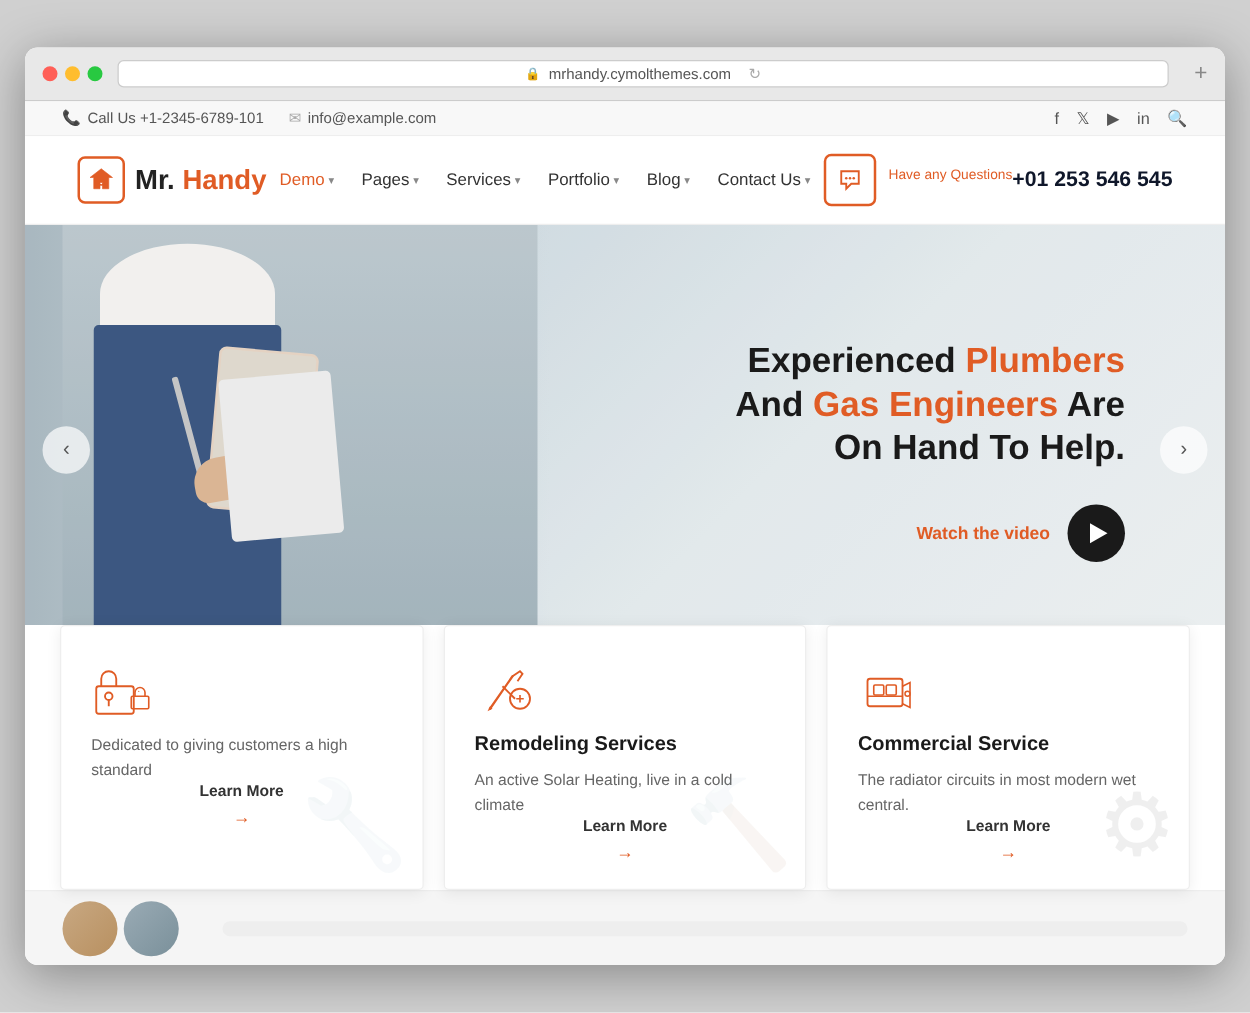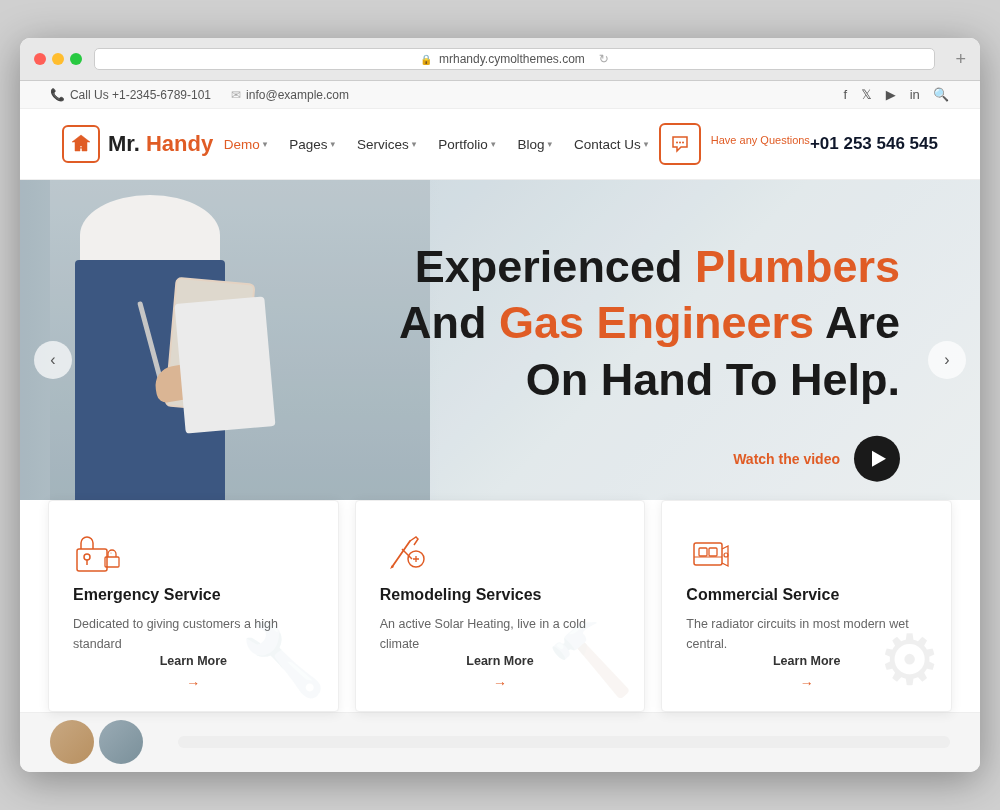--- a/index.html
+++ b/index.html
@@ -156,21 +156,21 @@
 
     .hero-content {
       position: absolute;
       right: 80px;
       top: 50%;
       transform: translateY(-50%);
       text-align: right;
       z-index: 5;
     }
     .hero-headline {
-      font-size: 45px;
+      font-size: 28px;
       font-weight: 800;
       line-height: 1.25;
       color: #1a1a1a;
       margin-bottom: 28px;
     }
     .hero-headline .accent { color: #e05c25; }
 
     .hero-cta {
       display: flex;
       align-items: center;
@@ -415,21 +415,20 @@
     <div class="service-card">
       <svg class="svc-svg" viewBox="0 0 52 52" fill="none">
         <rect x="4" y="20" width="30" height="22" rx="2" stroke="#e05c25" stroke-width="1.5" fill="none"></rect>
         <path d="M8 20v-6a6 6 0 0112 0v6" stroke="#e05c25" stroke-width="1.5" fill="none"></path>
         <circle cx="14" cy="28" r="3" stroke="#e05c25" stroke-width="1.5" fill="none"></circle>
         <path d="M14 31v5" stroke="#e05c25" stroke-width="1.5"></path>
         <rect x="32" y="28" width="14" height="10" rx="1" stroke="#e05c25" stroke-width="1.3" fill="none"></rect>
         <path d="M35 28v-3a4 4 0 018 0v3" stroke="#e05c25" stroke-width="1.3" fill="none"></path>
         <circle cx="38" cy="24" r="0.5" fill="#e05c25"></circle>
       </svg>
-      <div class="service-card-title">Emergency Service</div>
       <div class="service-card-desc">Dedicated to giving customers a high standard</div>
       <div class="learn-more">
         <span>Learn More</span>
         <span class="arrow">→</span>
       </div>
       <div class="card-watermark">🔧</div>
     </div>
 
     <div class="service-card">
       <svg class="svc-svg" viewBox="0 0 52 52" fill="none">

